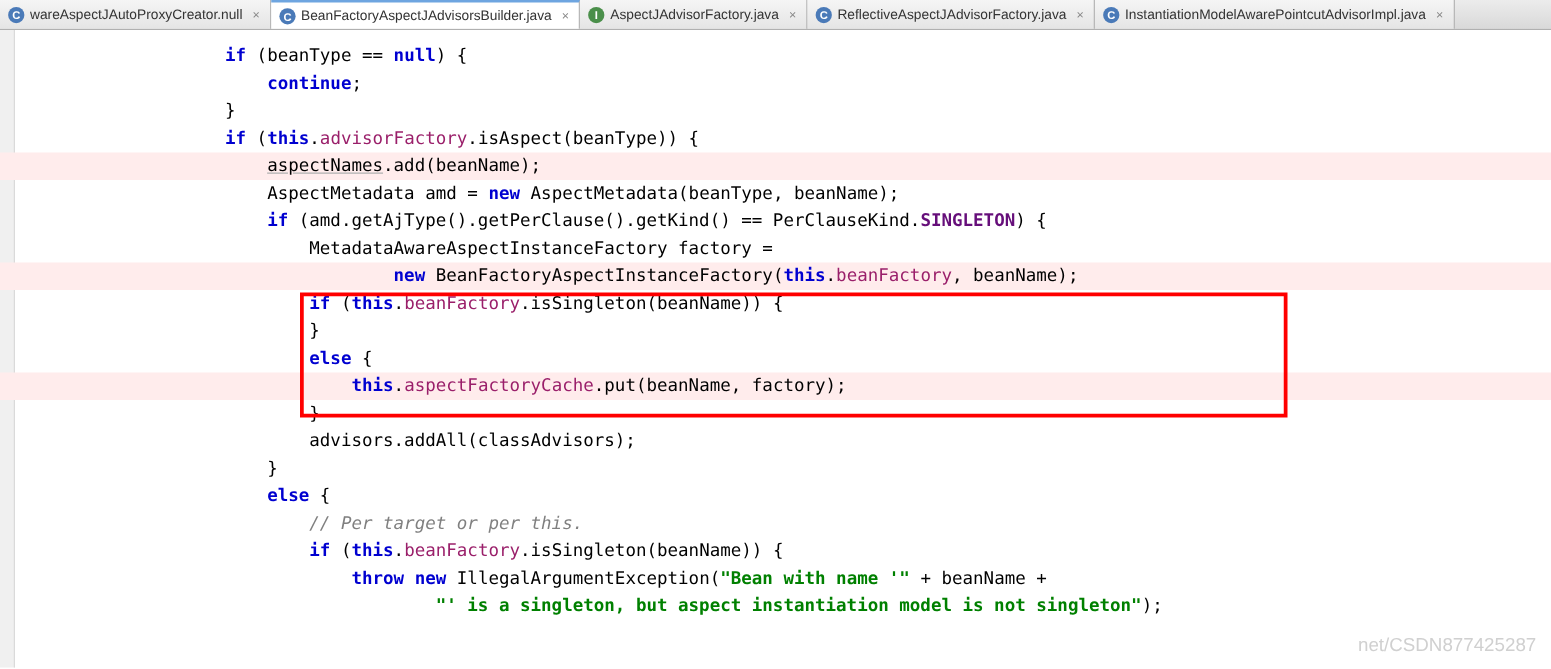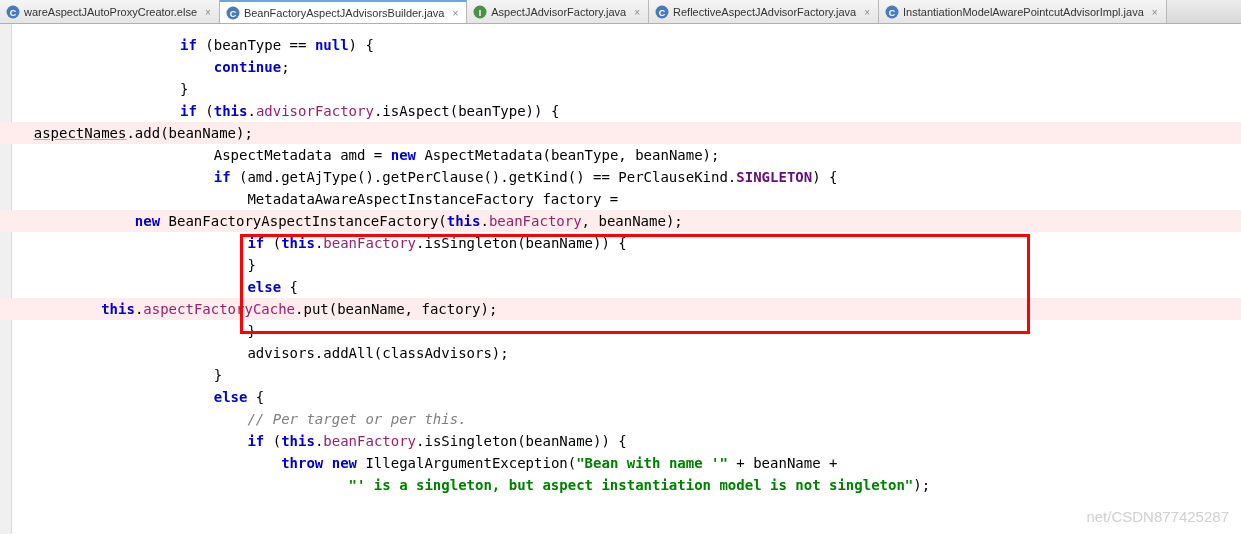--- a/index.html
+++ b/index.html
@@ -4,21 +4,21 @@
   <style>
     * { margin: 0; padding: 0; box-sizing: border-box; }
     body { font-family: Consolas, Monaco, monospace; font-size: 13px; background: #fff; color: #000; overflow: hidden; width: 1241px; height: 535px; position: relative; }
     .tab-bar { display: flex; background: linear-gradient(#ececec, #d9d9d9); border-bottom: 1px solid #b0b0b0; height: 24px; overflow: hidden; }
     .tab { display: flex; align-items: center; padding: 0 8px 0 6px; border-right: 1px solid #b8b8b8; background: linear-gradient(#f5f5f5, #e4e4e4); cursor: pointer; white-space: nowrap; font-family: Tahoma, sans-serif; font-size: 11px; gap: 4px; height: 24px; }
     .tab.active { background: #fff; border-top: 2px solid #6ea5e0; }
     .tab .close { color: #888; margin-left: 4px; font-size: 10px; }
     .tab .icon-wrap { width: 14px; height: 14px; display: inline-flex; align-items: center; justify-content: center; }
     .editor { position: relative; padding: 10px 0 0 180px; line-height: 22px; font-size: 14px; }
     .line { white-space: pre; }
-    .line.hl { background: #ffecec; margin-left: -180px; width: calc(100% + 180px); }
+    .line.hl { background: #ffecec; margin-left: -180px; padding-left: 180px; width: calc(100% + 180px); }
     .kw { color: #0000d0; font-weight: bold; }
     .fld { color: #9a1f6a; }
     .str { color: #008000; font-weight: bold; }
     .ital { color: #660e7a; font-weight: bold; }
     .cmt { color: #808080; font-style: italic; }
     .underlined { text-decoration: underline; text-decoration-color: #b0b0b0; }
     .selected { background: #3875d6; color: #fff; }
     .box { position: absolute; border: 3px solid #ff0000; left: 240px; top: 210px; width: 790px; height: 100px; pointer-events: none; }
     .gutter { position: absolute; left: 0; top: 24px; width: 12px; height: 510px; background: #f0f0f0; border-right: 1px solid #dadada; }
     .watermark { position: absolute; right: 12px; bottom: 10px; font-family: Tahoma, sans-serif; color: #d0d0d0; font-size: 15px; pointer-events: none; }
@@ -30,21 +30,21 @@
 <div class="gutter"></div>
 
 <div class="tab-bar" id="tab-bar">
     <div class="tab">
       <span class="icon-wrap">
         <svg width="14" height="14" viewBox="0 0 14 14">
           <circle cx="7" cy="7" r="6.5" fill="#4a7ab8"></circle>
           <text x="7" y="10.5" text-anchor="middle" font-size="9" font-family="Arial" font-weight="bold" fill="#fff">C</text>
         </svg>
       </span>
-      <span class="tab-label">wareAspectJAutoProxyCreator.else</span>
+      <span class="tab-label">wareAspectJAutoProxyCreator.null</span>
       <span class="close">×</span>
     </div>
     <div class="tab active">
       <span class="icon-wrap">
         <svg width="14" height="14" viewBox="0 0 14 14">
           <circle cx="7" cy="7" r="6.5" fill="#4a7ab8"></circle>
           <text x="7" y="10.5" text-anchor="middle" font-size="9" font-family="Arial" font-weight="bold" fill="#fff">C</text>
         </svg>
       </span>
       <span class="tab-label">BeanFactoryAspectJAdvisorsBuilder.java</span>

